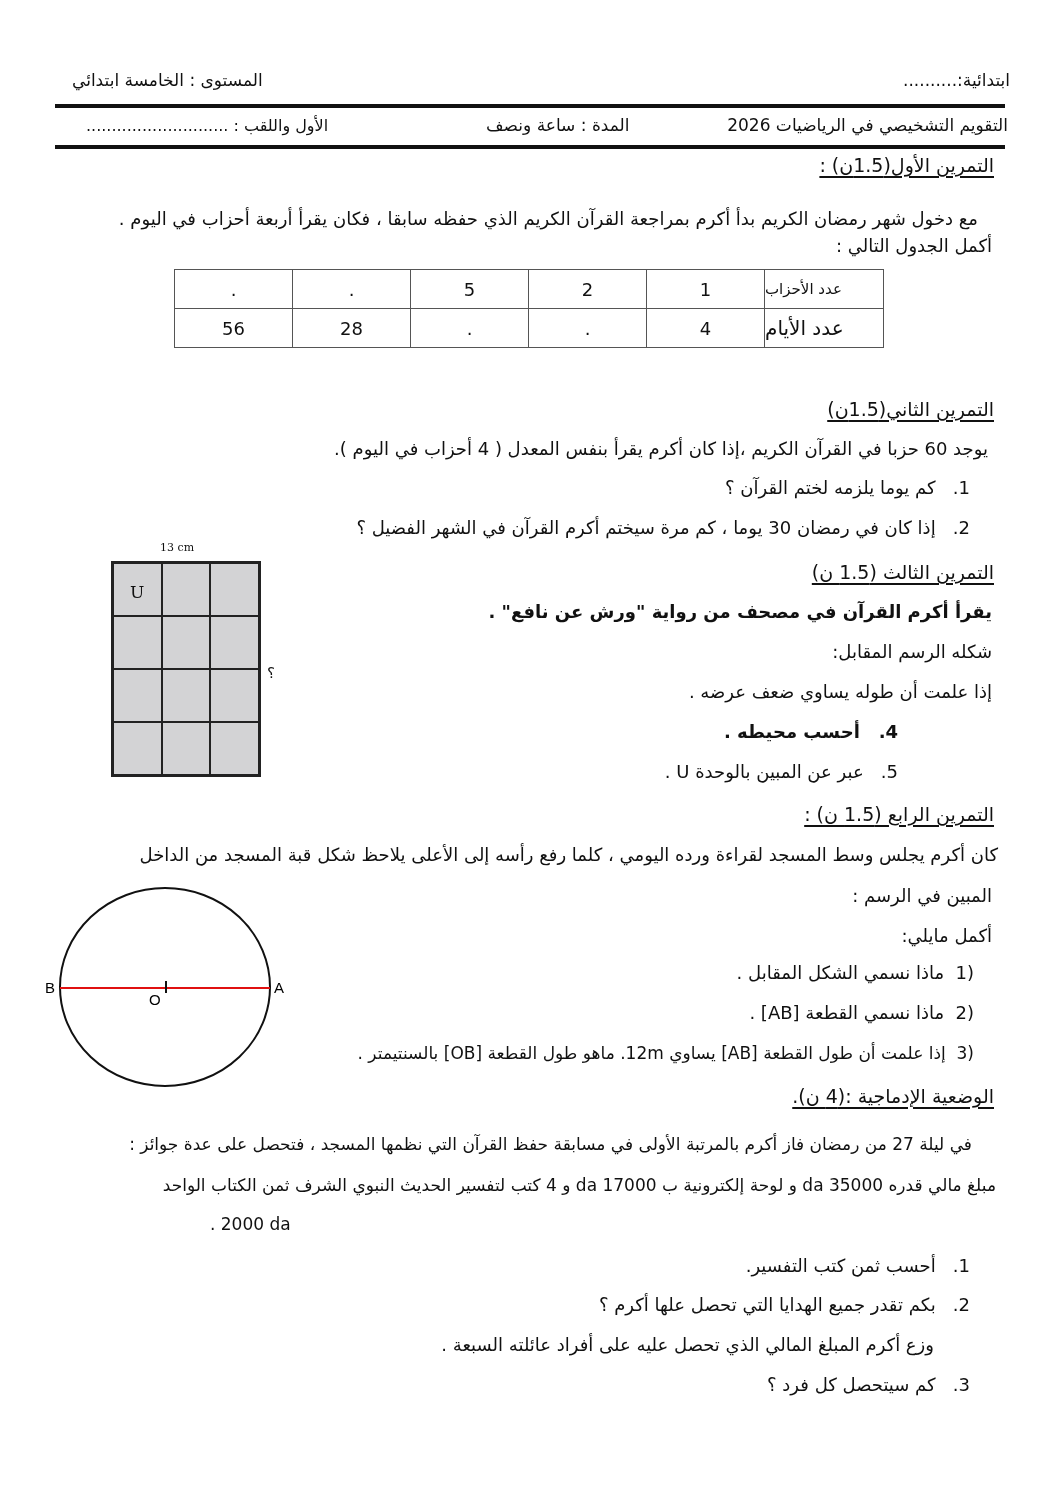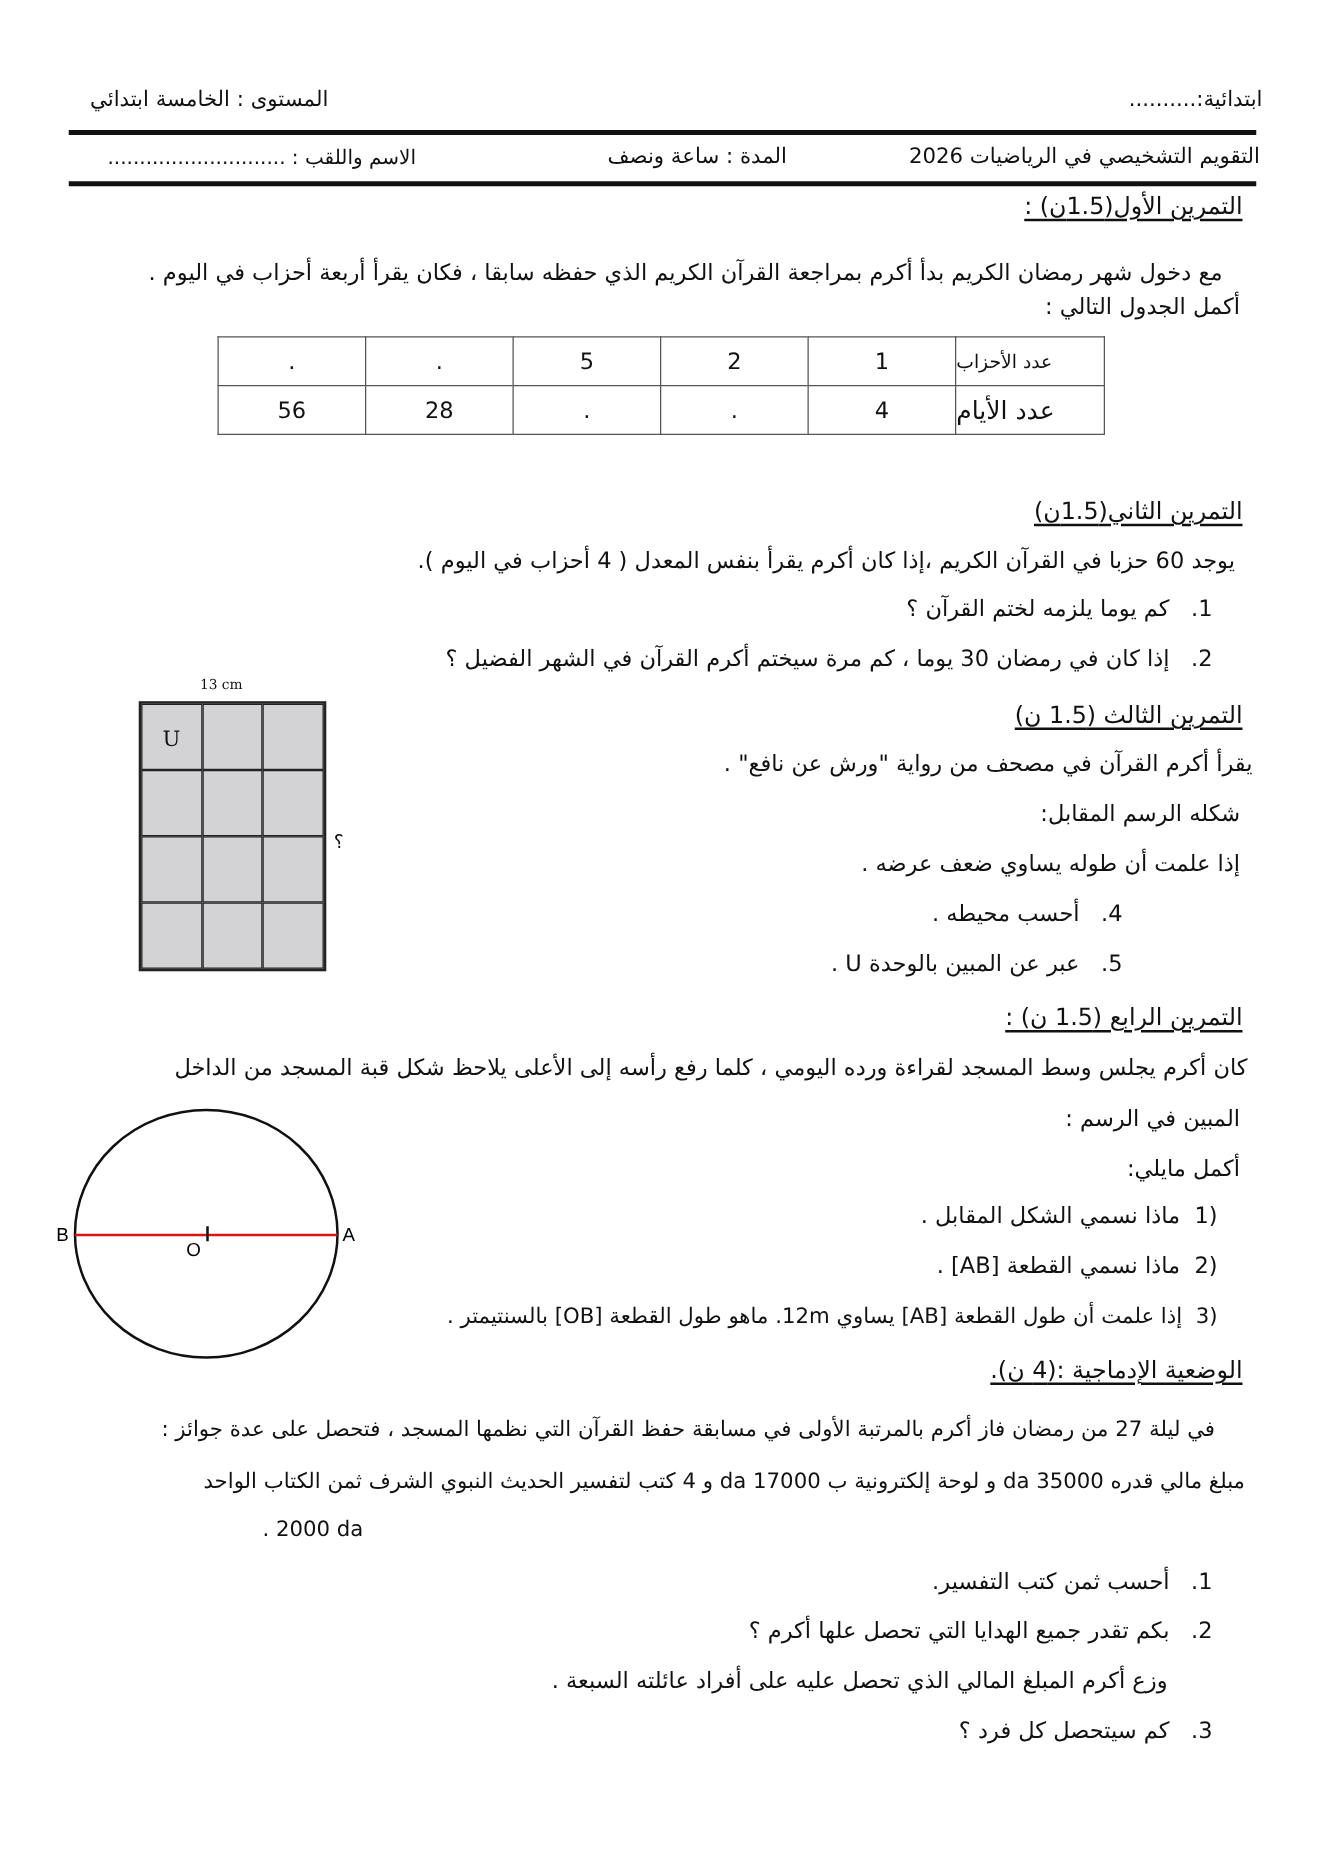--- a/index.html
+++ b/index.html
@@ -25,21 +25,21 @@
   .fig-label { font-family: "DejaVu Serif", serif; }
 </style>
 </head>
 <body>
 
 <div class="abs rtl t17" style="right:48px; top:70px;">ابتدائية:..........</div>
 <div class="abs rtl t17" style="left:72px; top:70px; direction:rtl;">المستوى : الخامسة ابتدائي</div>
 <div class="hr-thick" style="top:104px;"></div>
 <div class="abs rtl t17" style="right:50px; top:115px;">التقويم التشخيصي في الرياضيات 2026</div>
 <div class="abs rtl t17" style="left:486px; top:115px;">المدة : ساعة ونصف</div>
-<div class="abs rtl t16" style="left:86px; top:116px;">الاسم واللقب : ............................</div>
+<div class="abs rtl t16" style="left:86px; top:116px;">الأول واللقب : ............................</div>
 <div class="hr-thick" style="top:145px;"></div>
 
 <div class="abs rtl title" style="right:64px; top:154px;">التمرين الأول(1.5ن) :</div>
 <div class="abs rtl t18" style="right:80px; top:208px;">مع دخول شهر رمضان الكريم بدأ أكرم بمراجعة القرآن الكريم الذي حفظه سابقا ، فكان يقرأ أربعة أحزاب في اليوم .</div>
 <div class="abs rtl t18" style="right:66px; top:235px;">أكمل الجدول التالي :</div>
 
 <table class="pt">
   <tbody>
       <tr>
     <td class="hd">عدد الأحزاب</td>
@@ -82,24 +82,24 @@
   <div class="cell"></div>
   <div class="cell"></div>
   <div class="cell"></div>
   <div class="cell"></div>
   <div class="cell"></div>
   <div class="cell"></div>
 </div>
 <div class="abs" style="left:267px; top:664px; font-size:15px;">؟</div>
 
 <div class="abs rtl title" style="right:64px; top:561px;">التمرين الثالث (1.5 ن)</div>
-<div class="abs rtl t18" style="right:56px; top:601px;">يقرأ أكرم القرآن في مصحف من رواية "ورش عن نافع" .</div>
+<div class="abs rtl t18" style="right:66px; top:601px;font-weight:bold;">يقرأ أكرم القرآن في مصحف من رواية "ورش عن نافع" .</div>
 <div class="abs rtl t18" style="right:66px; top:641px;">شكله الرسم المقابل:</div>
 <div class="abs rtl t18" style="right:66px; top:681px;">إذا علمت أن طوله يساوي ضعف عرضه .</div>
-<div class="abs rtl t18" style="right:160px; top:721px;">
+<div class="abs rtl t18" style="right:160px; top:721px;font-weight:bold;">
   <span>4.</span>&nbsp;&nbsp;&nbsp;<span>أحسب محيطه .</span>
 </div>
 <div class="abs rtl t18" style="right:160px; top:761px;">
   <span>5.</span>&nbsp;&nbsp;&nbsp;<span>عبر عن المبين بالوحدة U .</span>
 </div>
 
 <div class="abs rtl title" style="right:64px; top:803px;">التمرين الرابع (1.5 ن)  :</div>
 <div class="abs rtl t18" style="right:60px; top:844px;">كان أكرم يجلس وسط المسجد لقراءة ورده اليومي ، كلما رفع رأسه إلى الأعلى يلاحظ شكل قبة المسجد من الداخل</div>
 <div class="abs rtl t18" style="right:66px; top:885px;">المبين في الرسم :</div>
 <div class="abs rtl t18" style="right:66px; top:925px;">أكمل مايلي:</div>

